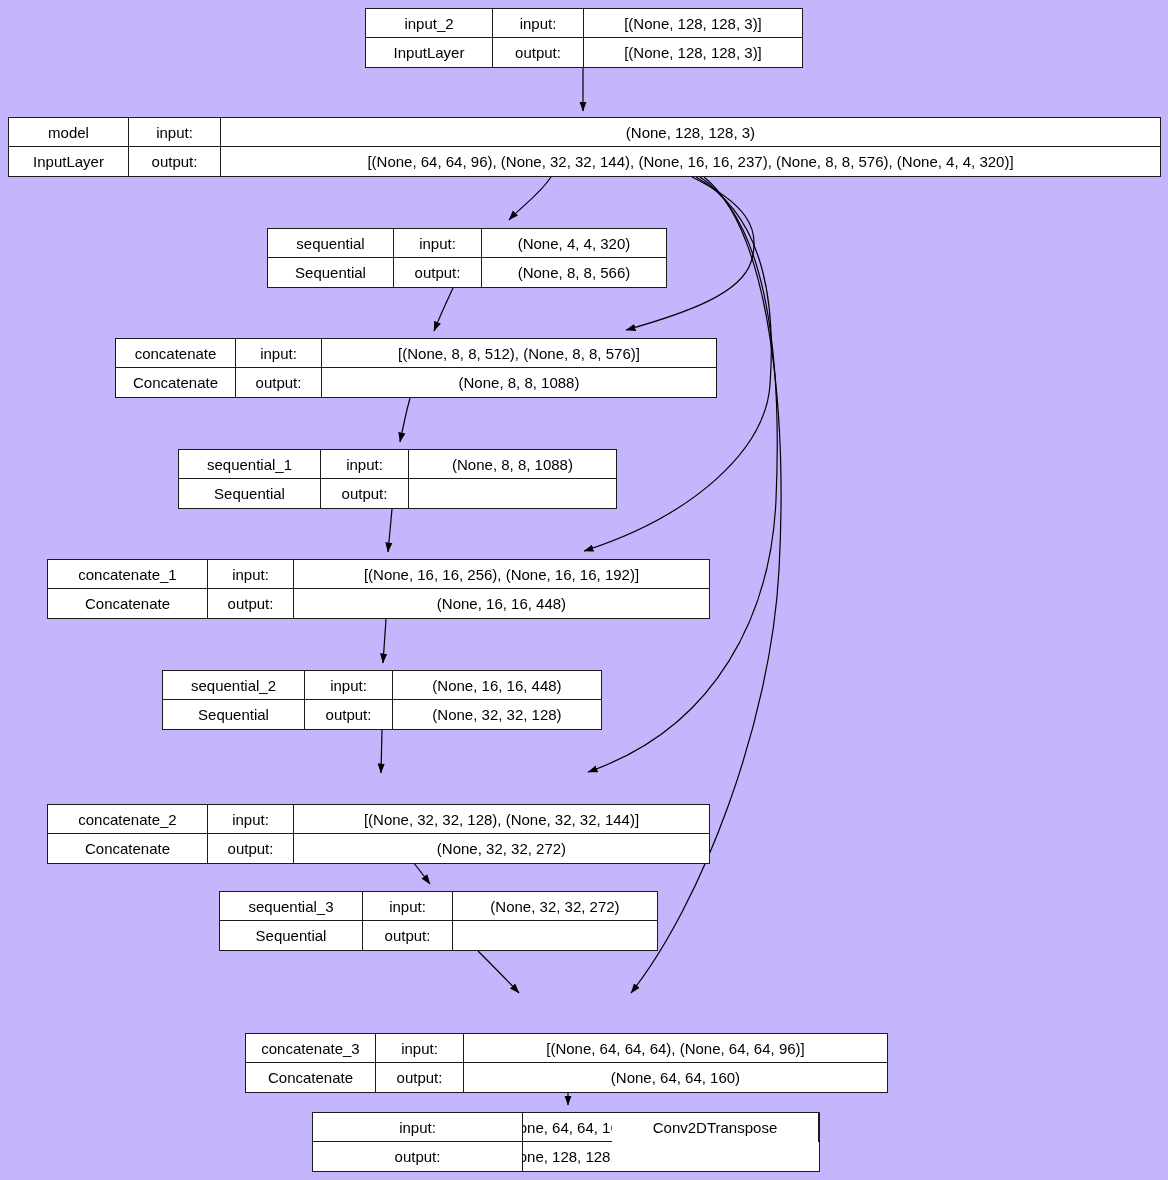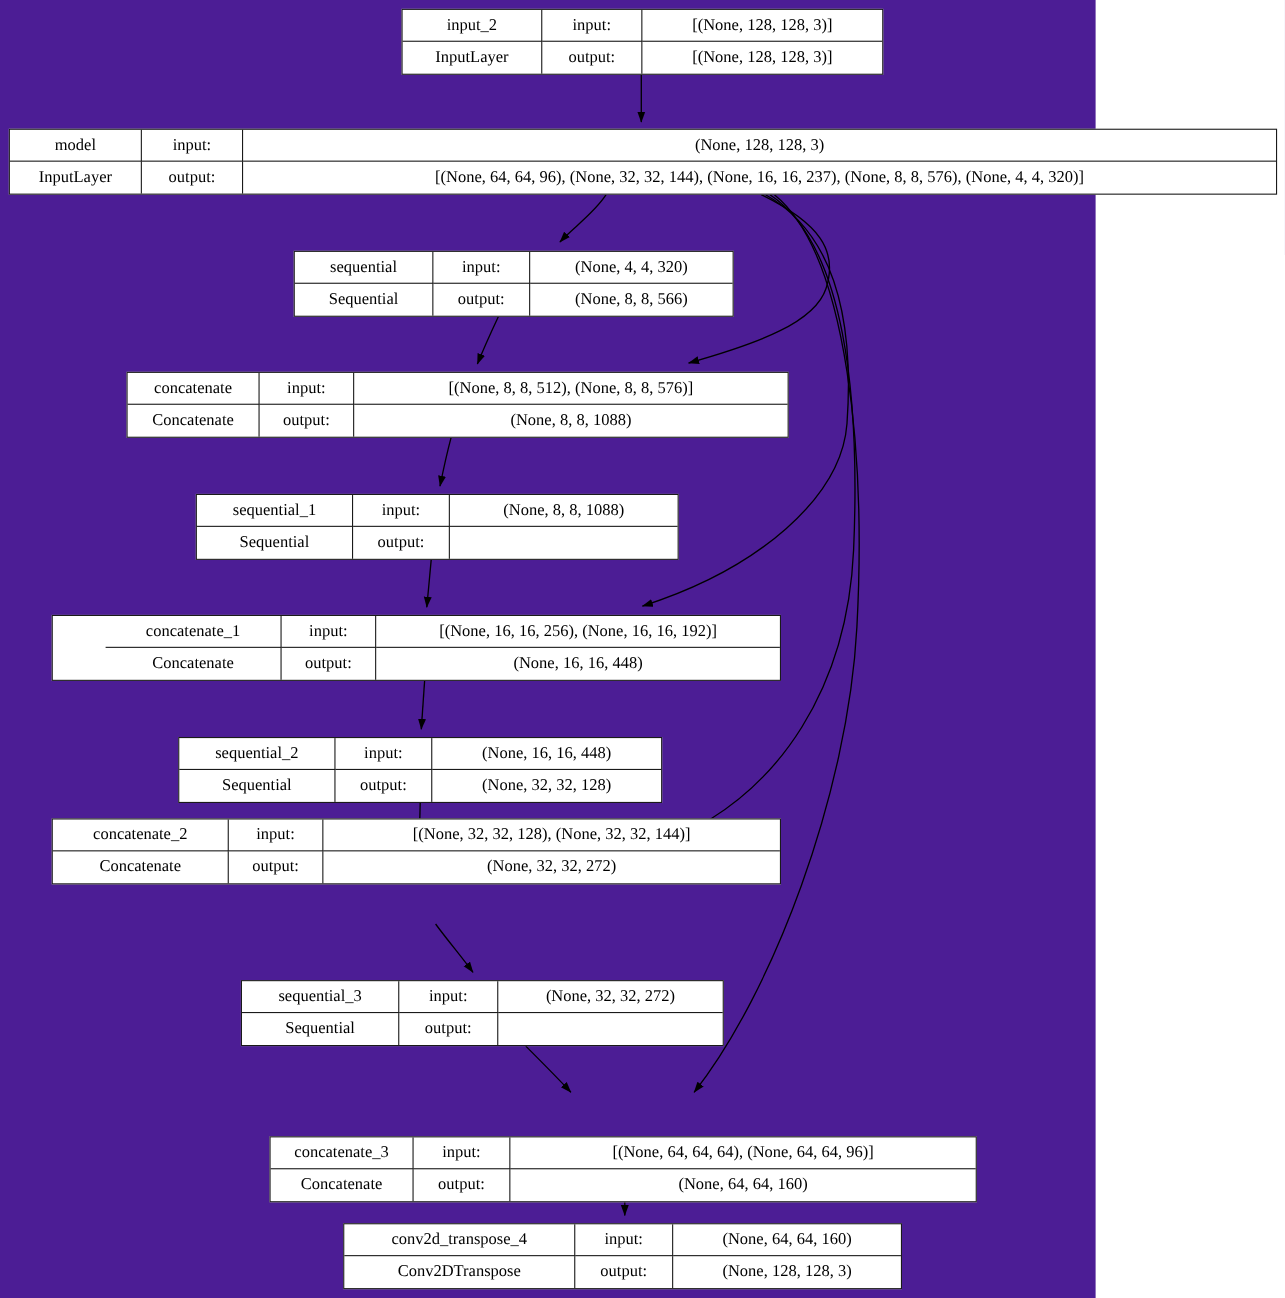--- a/index.html
+++ b/index.html
@@ -1,21 +1,21 @@
 <!DOCTYPE html>
 <html><head>
 <meta charset="utf-8">
 <style>
   html, body { margin: 0; padding: 0; background: #ffffff; }
   #canvas {
     position: relative;
-    width: 996px;
+    width: 1168px;
     height: 1180px;
-    background: #4c1d95;
-    font-family: Liberation Serif, serif;
+    background: #c4b5fd;
+    font-family: Liberation Sans, sans-serif;
     font-size: 15px;
     color: #000000;
   }
   #edges {
     position: absolute;
     left: 0; top: 0;
     width: 1168px; height: 1180px;
     pointer-events: none;
   }
   .node {
@@ -104,39 +104,39 @@
   </div>
 
   <div class="node" style="left:178px; top:449px; width:439px; grid-template-columns:142px 88px 1fr;">
     <div class="cell top">sequential_1</div>
     <div class="cell top">input:</div>
     <div class="cell top last">(None, 8, 8, 1088)</div>
     <div class="cell">Sequential</div>
     <div class="cell">output:</div>
   </div>
 
-  <div class="node" style="left:47px; top:559px; width:663px; grid-template-columns:160px 86px 1fr;padding-left:48px;">
+  <div class="node" style="left:47px; top:559px; width:663px; grid-template-columns:160px 86px 1fr;">
     <div class="cell top">concatenate_1</div>
     <div class="cell top">input:</div>
     <div class="cell top last">[(None, 16, 16, 256), (None, 16, 16, 192)]</div>
     <div class="cell">Concatenate</div>
     <div class="cell">output:</div>
     <div class="cell last">(None, 16, 16, 448)</div>
   </div>
 
   <div class="node" style="left:162px; top:670px; width:440px; grid-template-columns:142px 88px 1fr;">
     <div class="cell top">sequential_2</div>
     <div class="cell top">input:</div>
     <div class="cell top last">(None, 16, 16, 448)</div>
     <div class="cell">Sequential</div>
     <div class="cell">output:</div>
     <div class="cell last">(None, 32, 32, 128)</div>
   </div>
 
-  <div class="node" style="left:47px; top:744px; width:663px; grid-template-columns:160px 86px 1fr;">
+  <div class="node" style="left:47px; top:804px; width:663px; grid-template-columns:160px 86px 1fr;">
     <div class="cell top">concatenate_2</div>
     <div class="cell top">input:</div>
     <div class="cell top last">[(None, 32, 32, 128), (None, 32, 32, 144)]</div>
     <div class="cell">Concatenate</div>
     <div class="cell">output:</div>
     <div class="cell last">(None, 32, 32, 272)</div>
   </div>
 
   <div class="node" style="left:219px; top:891px; width:439px; grid-template-columns:143px 90px 1fr;">
     <div class="cell top">sequential_3</div>
@@ -149,21 +149,20 @@
   <div class="node" style="left:245px; top:1033px; width:643px; grid-template-columns:130px 88px 1fr;">
     <div class="cell top">concatenate_3</div>
     <div class="cell top">input:</div>
     <div class="cell top last">[(None, 64, 64, 64), (None, 64, 64, 96)]</div>
     <div class="cell">Concatenate</div>
     <div class="cell">output:</div>
     <div class="cell last">(None, 64, 64, 160)</div>
   </div>
 
   <div class="node" style="left:312px; top:1112px; width:508px; grid-template-columns:210px 89px 1fr;">
-    <div class="cell top">conv2d_transpose_4</div>
     <div class="cell top">input:</div>
     <div class="cell top last">(None, 64, 64, 160)</div>
     <div class="cell">Conv2DTranspose</div>
     <div class="cell">output:</div>
     <div class="cell last">(None, 128, 128, 3)</div>
   </div>
 
 </div>
 
 </body></html>

